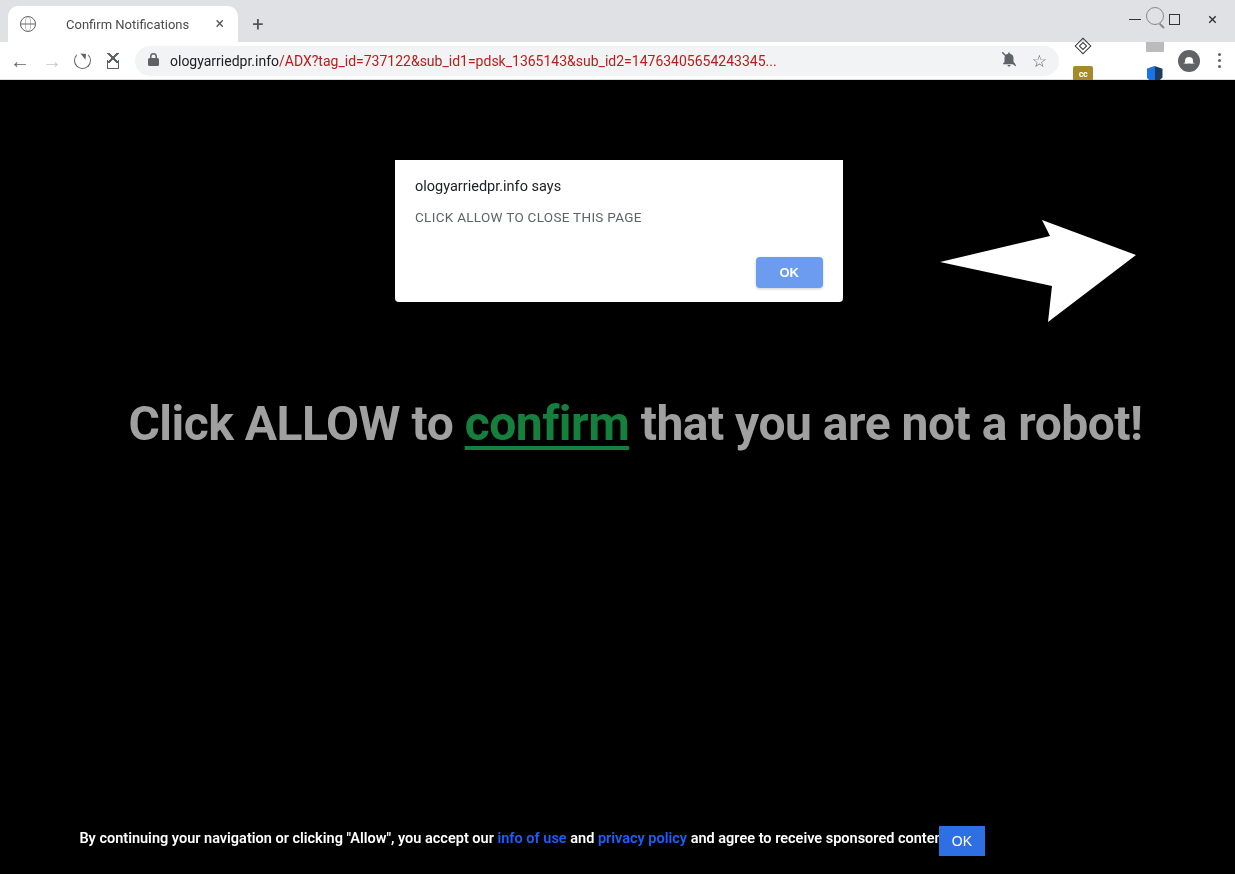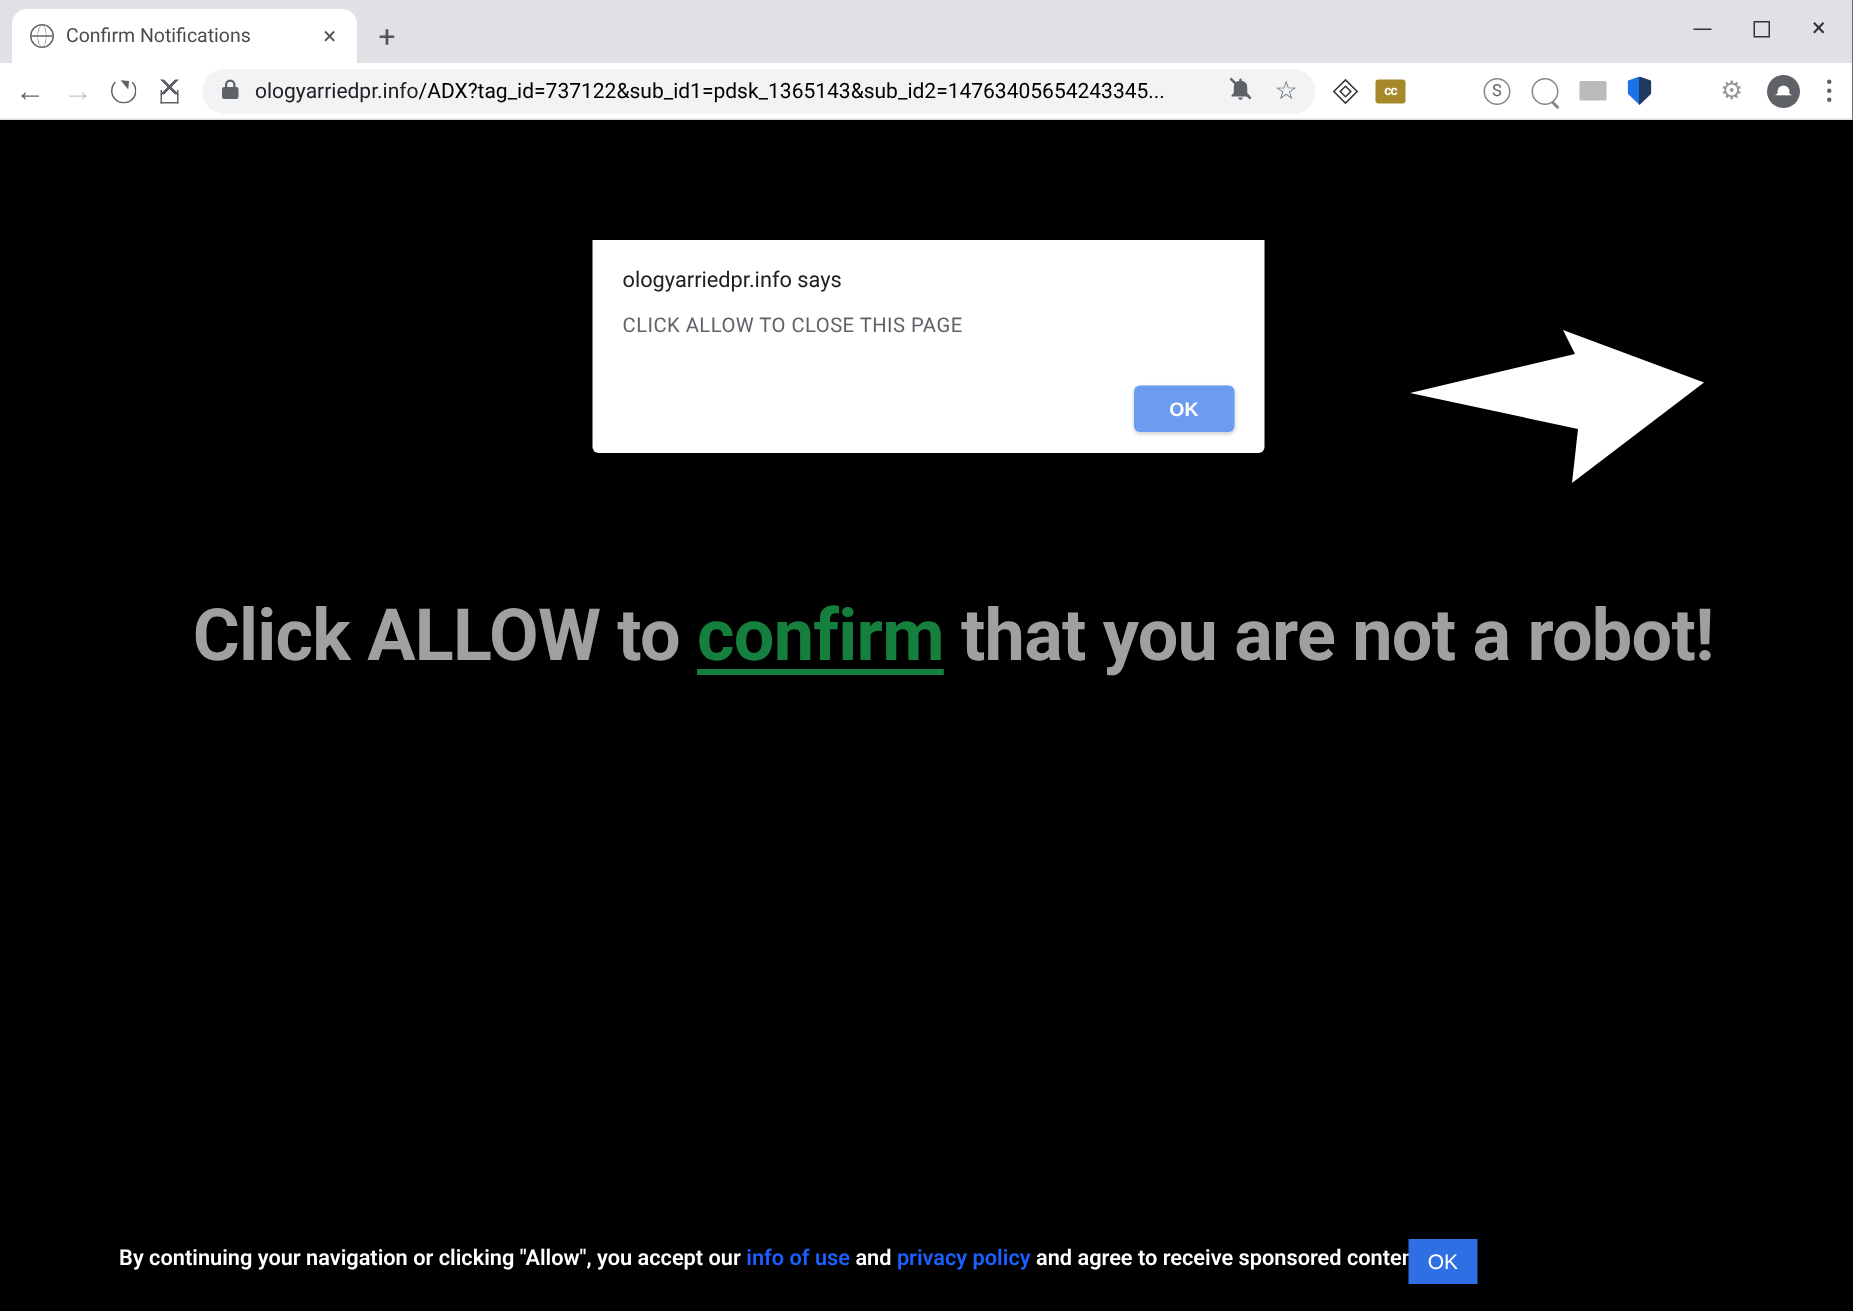--- a/index.html
+++ b/index.html
@@ -53,21 +53,21 @@
     border-radius: 50%;
     transform: scaleX(0.45);
   }
   .tab .globe::after{
     content:"";
     position:absolute;
     left:0; right:0; top:50%; height:0;
     border-top:1.2px solid #666;
     transform: translateY(-50%);
   }
-  .tab-title { flex: 1; }
+  .tab-title { flex: 1; margin-left: 22px; }
   .tab-close { font-size: 16px; color: #555; line-height:1; padding:2px 4px;}
   .new-tab {
     width: 28px; height: 28px;
     display: flex; align-items: center; justify-content: center;
     color: #555; font-size: 20px; margin-left: 6px; margin-bottom:4px;
   }
   .win-controls {
     position: absolute;
     right: 0; top: 0;
     height: 38px;
@@ -108,26 +108,26 @@
     align-items: center;
     padding: 0 12px;
     font-size: 14px;
     color: #5f6368;
     gap: 10px;
     overflow: hidden;
   }
   .lock-icon { font-size: 13px; color:#5f6368; }
   .url-text { flex:1; white-space:nowrap; overflow:hidden; text-overflow:ellipsis; }
   .url-host { color: #202124; margin-top: 10px; }
-  .url-rest { color: #000000; }
+  .url-rest { color: #b91c1c; }
   .omni-right { display:flex; gap:14px; align-items:center; color:#5f6368; font-size:16px;}
   .bell-mute{position:relative;font-size:16px;}
   .star-icon{font-size:17px;}
 
-  .ext-icons { display:flex; align-items:center; gap:14px; }
+  .ext-icons { display:flex; align-items:center; gap:14px;flex-direction:column; }
   .ext { width:19px; height:19px; display:flex; align-items:center; justify-content:center; color:#666; font-size:14px;}
   .ext.diamond{transform:rotate(45deg);border:1.5px solid #333;width:12px;height:12px;}
   .ext.diamond::before{content:"";position:absolute;inset:2px;border:1.5px solid #333;}
   .ext.cc{background:#a68a2a;color:#fff;width:20px;height:16px;border-radius:2px;font-size:9px;font-weight:bold;letter-spacing:-0.5px;}
   .ext.s{border:1.5px solid #888;border-radius:50%;width:18px;height:18px;font-size:11px;}
   .ext.q{border:1.5px solid #888;border-radius:50%;width:18px;height:18px;position:relative;}
   .ext.q::after{content:"";width:6px;height:1.5px;background:#888;position:absolute;bottom:-2px;right:-2px;transform:rotate(45deg);}
   .ext.card{width:18px;height:13px;background:#bbb;border-radius:1px;}
   .ext.shield{width:16px;height:19px;background:linear-gradient(90deg,#1a73e8 50%,#1e3a5f 50%);clip-path:polygon(50% 0,100% 15%,100% 60%,50% 100%,0 60%,0 15%);}
   .ext.feed{display:grid;grid-template:1fr 1fr/1fr 1fr;gap:1px;width:16px;height:14px;}

